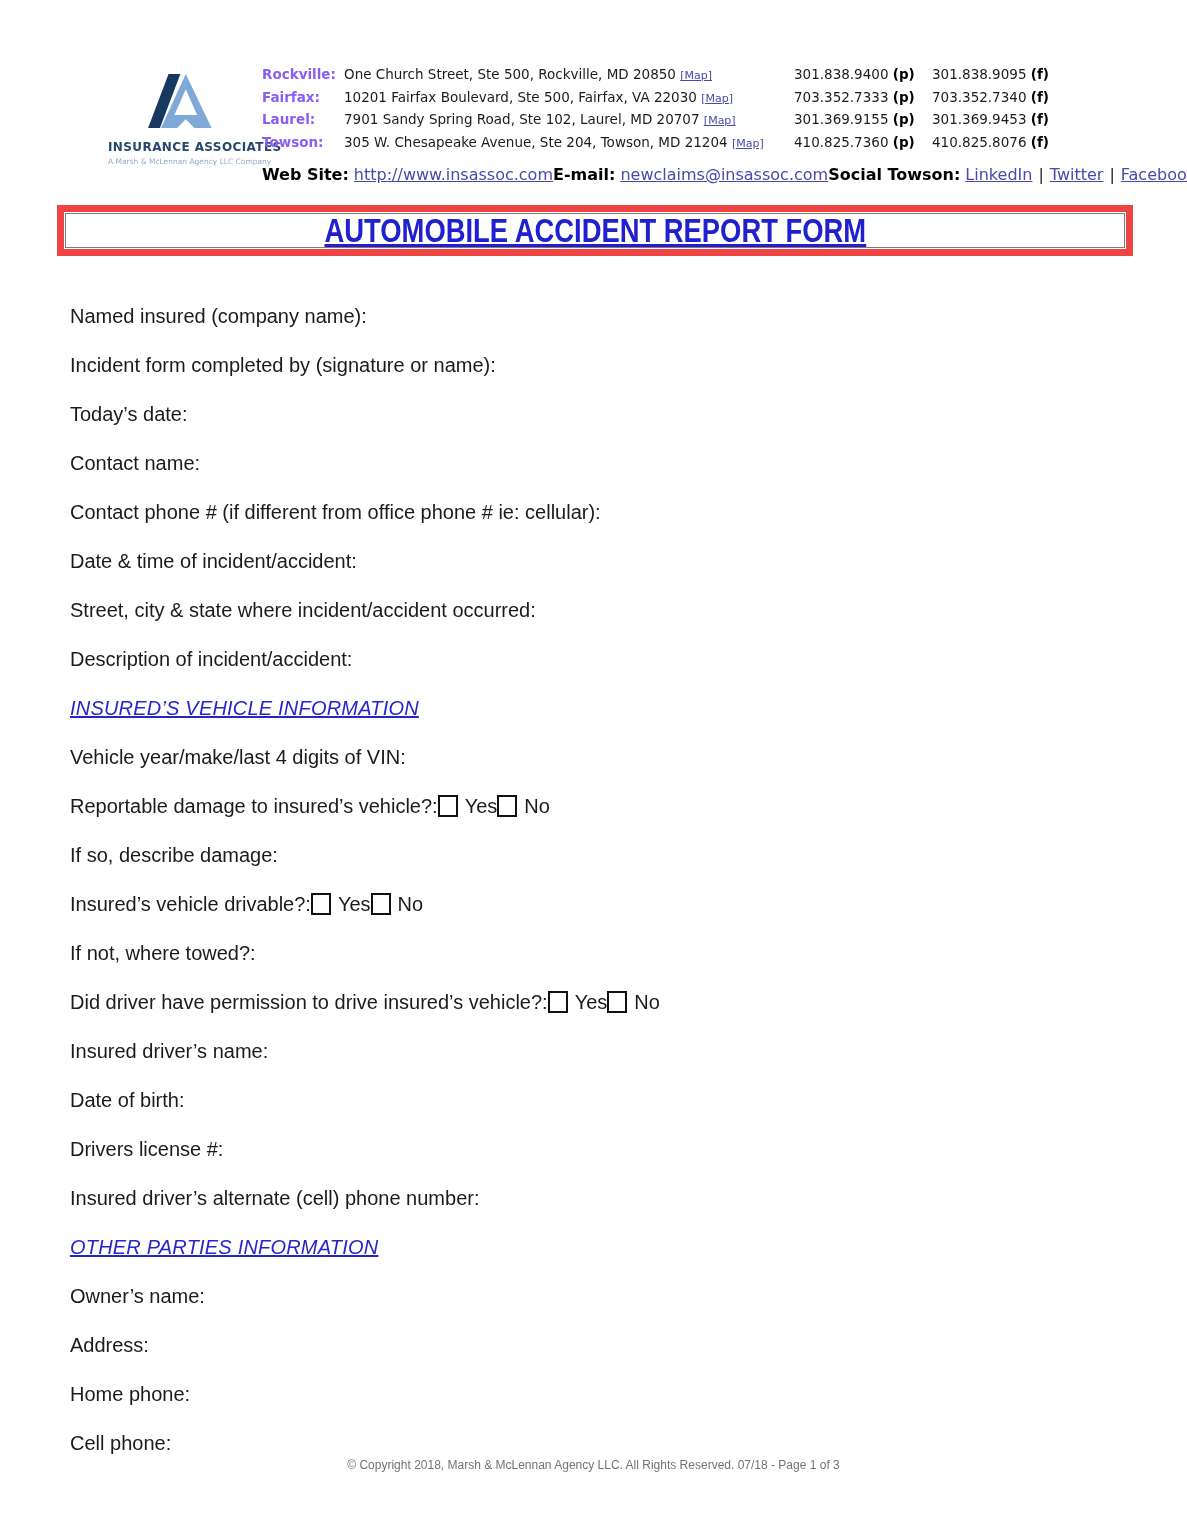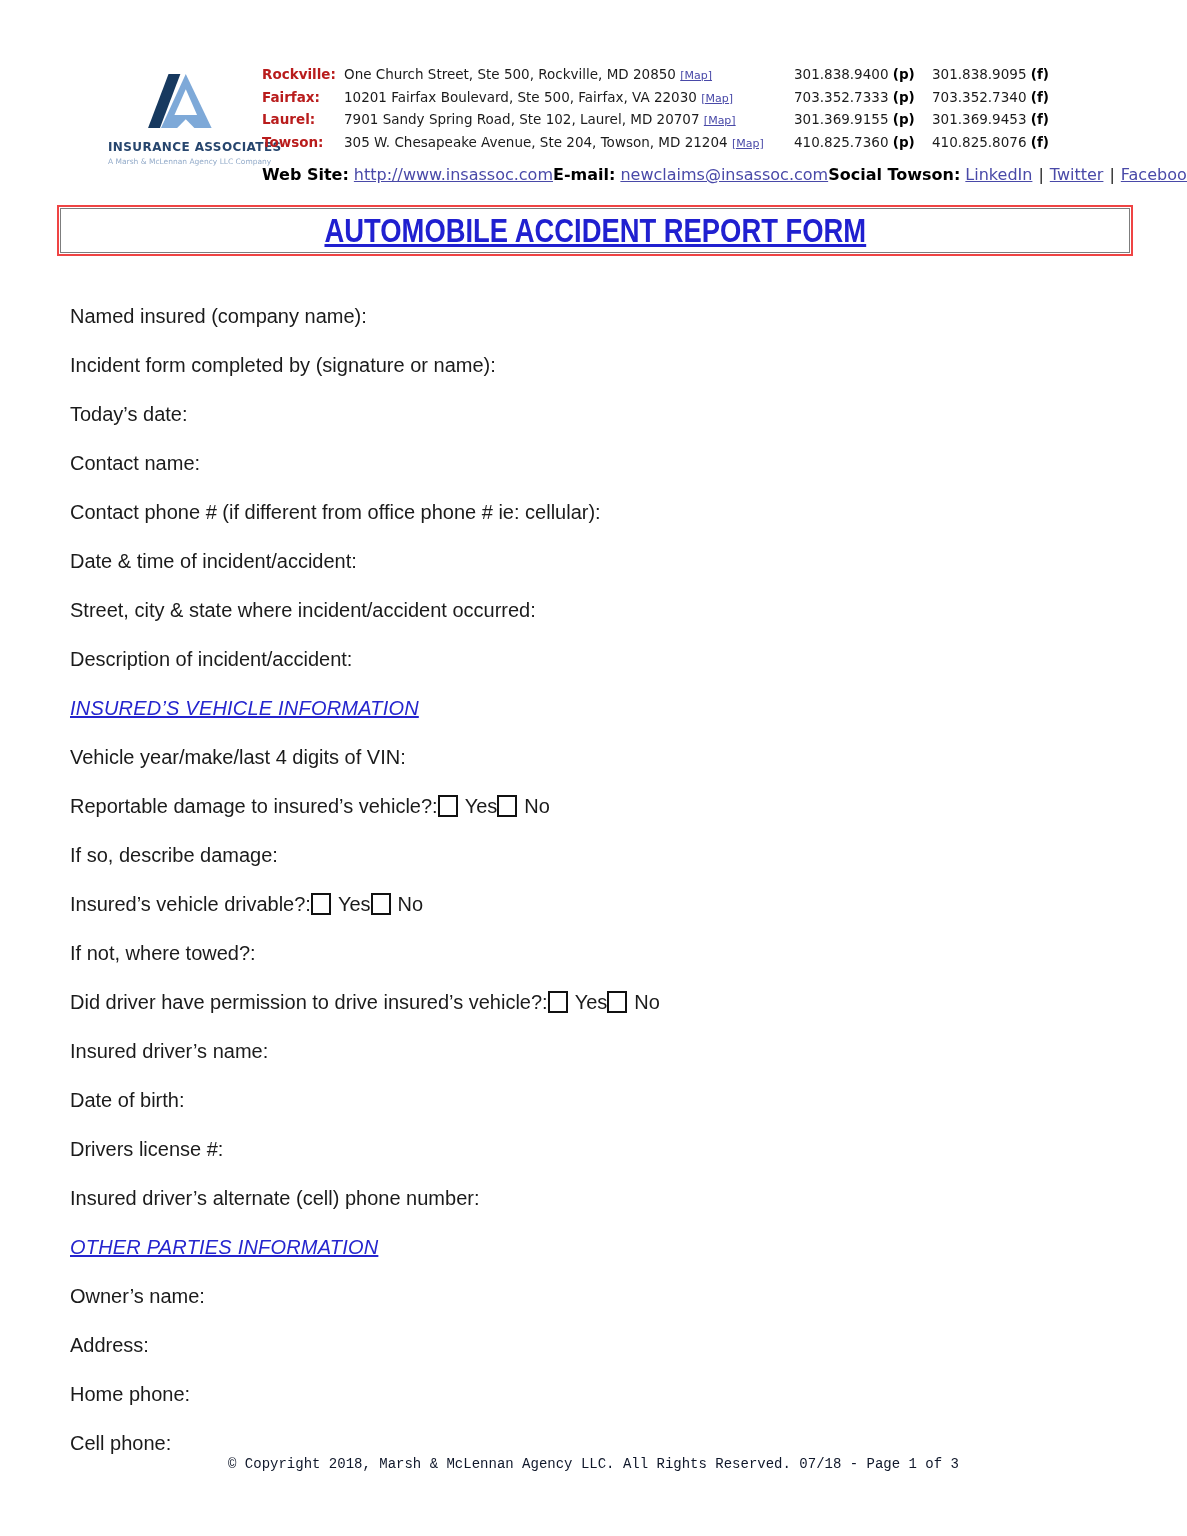--- a/index.html
+++ b/index.html
@@ -24,36 +24,36 @@
     color: #27466e; white-space: nowrap;
   }
   .logo-tagline {
     margin-top: 3px;
     font-size: 7.5px; color: #93abc9; white-space: nowrap;
   }
 
   .header-right { margin-left: 6px; padding-top: 6px; }
   .offices { font-size: 13.5px; line-height: 21.5px; }
   .office-row { display: grid; grid-template-columns: 82px 450px 138px auto; white-space: nowrap; }
-  .office-city { font-weight: 700; color: #b91c1c; }
+  .office-city { font-weight: 700; color: #8b5cf6; }
   .office-phone b, .office-fax b { font-weight: 700; color: #000; }
   a.link, a.map-link {
     color: #4949a8; cursor: pointer;
   }
   a.map-link { font-size: 11px; }
 
   .header-links { margin-top: 11px; display: flex; font-size: 16px; white-space: nowrap; }
   .header-links .lbl { font-weight: 700; color: #000; margin-right: 5px; }
   .social-sep { color: #1b1b1b; margin: 0 6px; }
 
   
   .title-box {
     position: absolute; top: 205px; left: 57px;
     width: 1076px; height: 51px;
-    border: 2px solid #ef4444; background: #fff;
+    border: 7px solid #ef4444; background: #fff;
   }
   .title-box-inner {
     position: absolute; inset: 1px;
     border: 1px solid #7d7d7d;
     display: flex; align-items: center; justify-content: center;
   }
   .title-text {
     font-family: "Liberation Sans", sans-serif;
     font-weight: 700; font-size: 33px; color: #2020d0;
     text-decoration: underline;
@@ -77,22 +77,22 @@
   .cb {
     display: inline-block; width: 20px; height: 22px;
     border: 2.5px solid #111; background: #fff;
     vertical-align: -4px; margin-right: 7px; cursor: pointer;
   }
   .cb-label { display: inline; }
 
   
   .footer {
     position: absolute; bottom: 64px; left: 0; width: 100%;
-    text-align: center; font-size: 14px; color: #0f172a;
-    font-family: Liberation Mono, monospace;
+    text-align: center; font-size: 12px; color: #737373;
+    font-family: Liberation Sans, sans-serif;
   }
 </style>
 </head>
 <body>
 
 <div class="page">
 
   <div class="header">
 
     <div class="logo-block">

